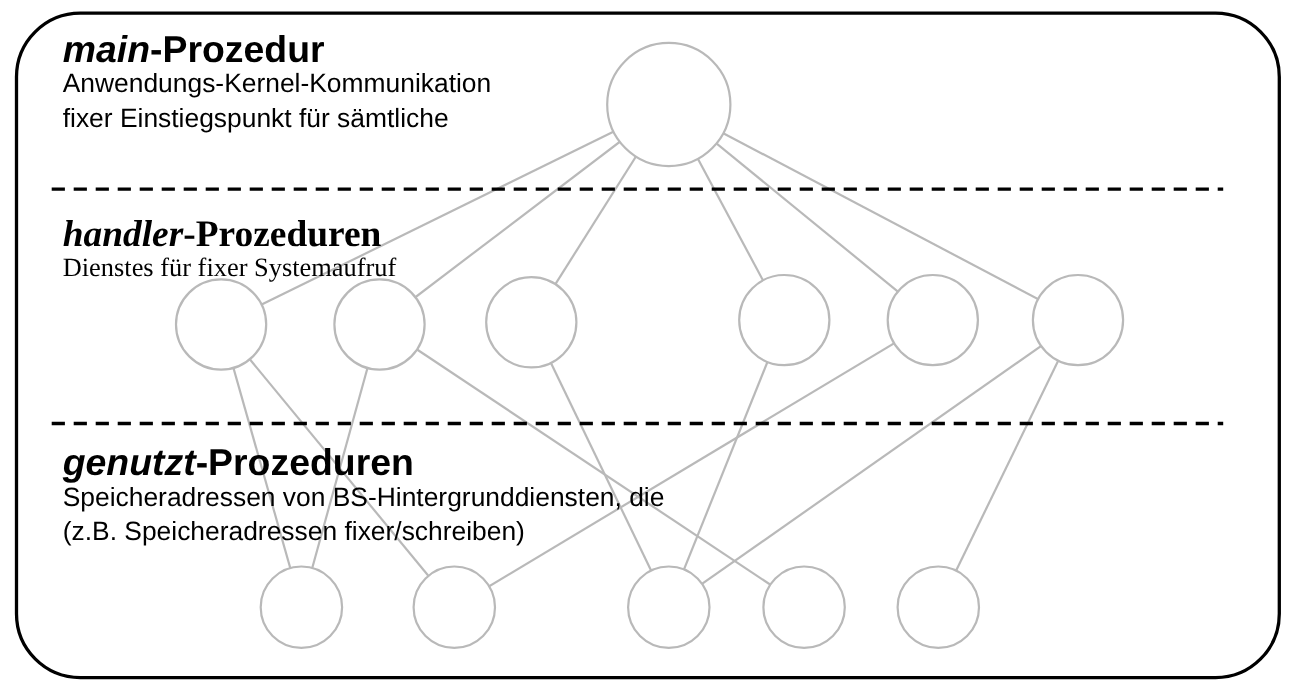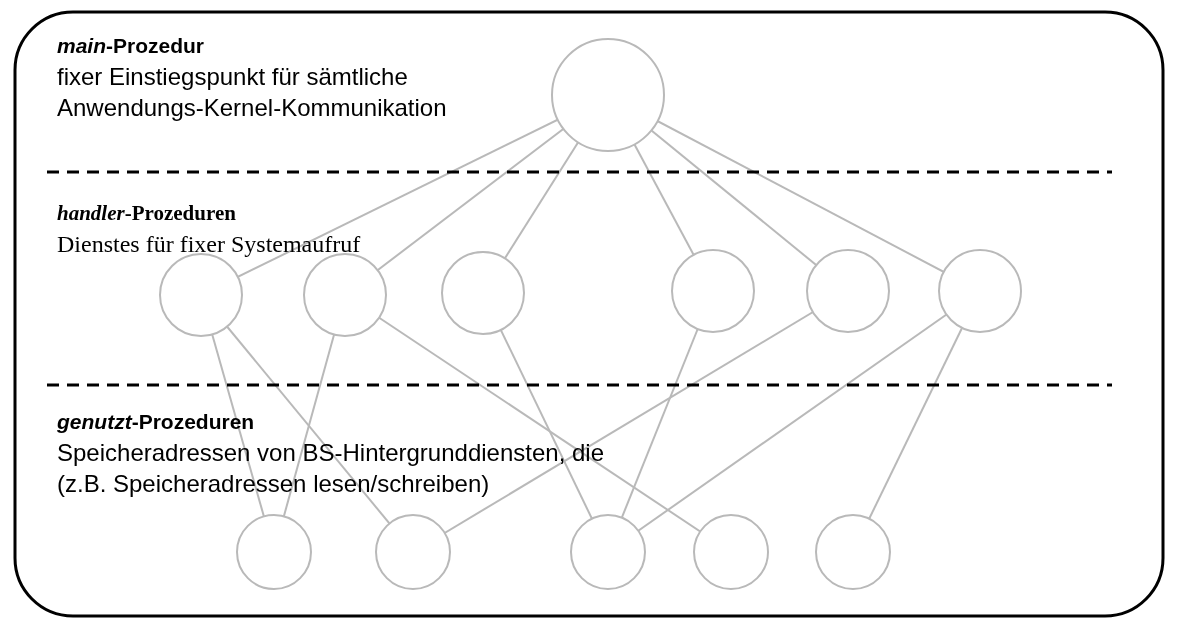--- a/index.html
+++ b/index.html
@@ -23,21 +23,21 @@
   .layer-label {
     position: absolute;
     left: 57px;
     color: #000000;
     font-size: 24px;
     line-height: 31px;
     white-space: nowrap;
   }
   .layer-title {
     font-weight: bold;
-    font-size: 21px;
+    font-size: 34px;
   }
   .layer-title .em {
     font-style: italic;
   }
   #label-main    { top: 30px; }
   #label-handler { top: 198px; font-family: Liberation Serif, serif; }
   #label-utility { top: 406px; }
 </style>
 </head>
 <body>
@@ -72,28 +72,28 @@
       <circle cx="413" cy="552" r="37" fill="#ffffff" stroke="#b9b9b9" stroke-width="2"></circle>
       <circle cx="608" cy="552" r="37" fill="#ffffff" stroke="#b9b9b9" stroke-width="2"></circle>
       <circle cx="731" cy="552" r="37" fill="#ffffff" stroke="#b9b9b9" stroke-width="2"></circle>
       <circle cx="853" cy="552" r="37" fill="#ffffff" stroke="#b9b9b9" stroke-width="2"></circle>
       <line x1="47" y1="172" x2="1112" y2="172" stroke="#000000" stroke-width="3" stroke-dasharray="12 8"></line>
       <line x1="47" y1="385" x2="1112" y2="385" stroke="#000000" stroke-width="3" stroke-dasharray="12 8"></line>
     </svg>
 
   <div class="layer-label" id="label-main">
     <div class="layer-title"><span class="em">main</span><span>-Prozedur</span></div>
+    <div class="layer-desc-line">Anwendungs-Kernel-Kommunikation</div>
     <div class="layer-desc-line">fixer Einstiegspunkt für sämtliche</div>
-    <div class="layer-desc-line">Anwendungs-Kernel-Kommunikation</div>
   </div>
 
   <div class="layer-label" id="label-handler">
     <div class="layer-title"><span class="em">handler</span><span>-Prozeduren</span></div>
     <div class="layer-desc-line">Dienstes für fixer Systemaufruf</div>
   </div>
 
   <div class="layer-label" id="label-utility">
     <div class="layer-title"><span class="em">genutzt</span><span>-Prozeduren</span></div>
     <div class="layer-desc-line">Speicheradressen von BS-Hintergrunddiensten, die</div>
-    <div class="layer-desc-line">(z.B. Speicheradressen lesen/schreiben)</div>
+    <div class="layer-desc-line">(z.B. Speicheradressen fixer/schreiben)</div>
   </div>
 
 </div>
 
 </body></html>

